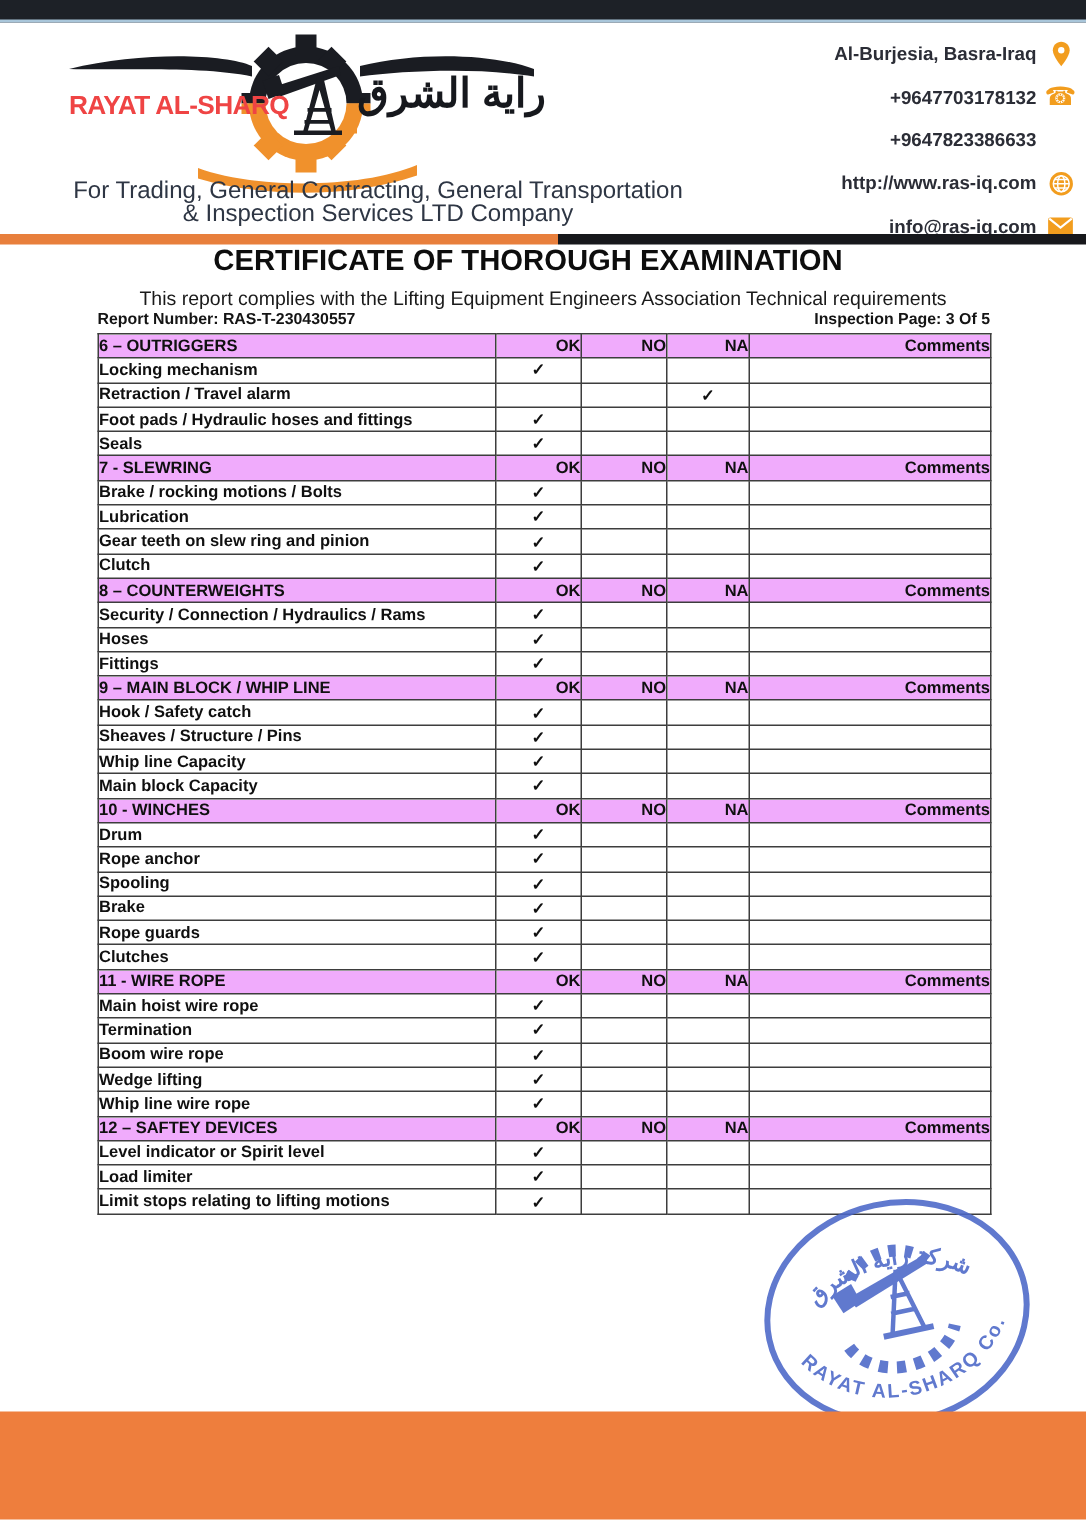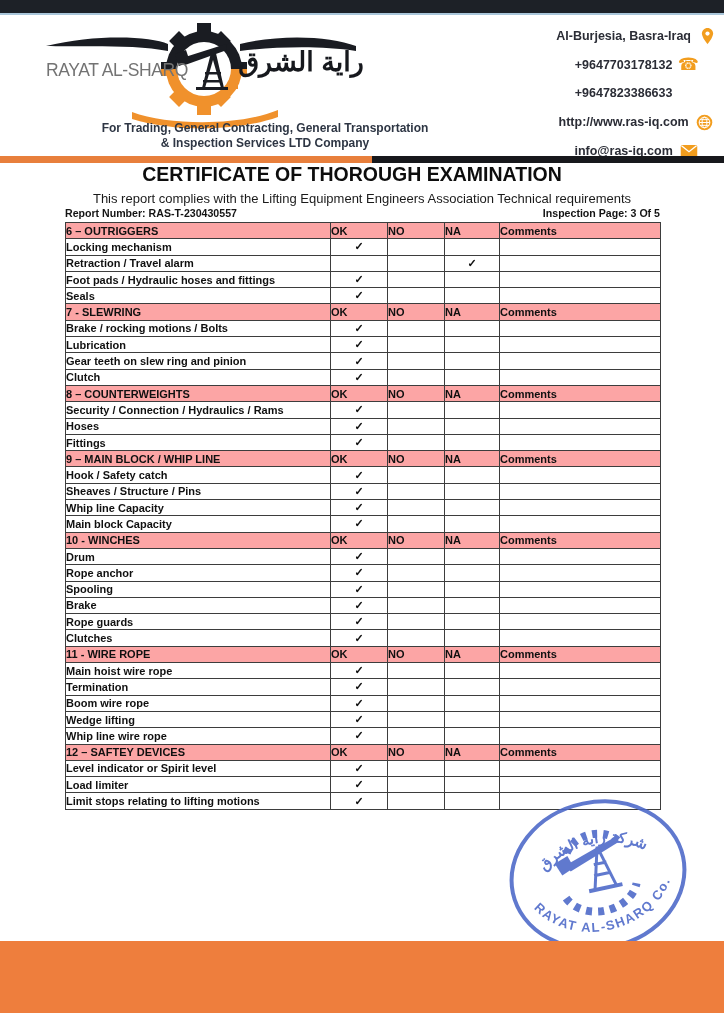--- a/index.html
+++ b/index.html
@@ -7,30 +7,30 @@
   body {
     width:724px; height:1024px; position:relative; overflow:hidden;
     font-family:"Liberation Sans", sans-serif;
   }
   .topbar { position:absolute; left:0; top:0; width:724px; height:15px;
     background:#1d2127; border-bottom:2px solid #a9c6da; }
 
   
   .logo { position:absolute; left:28px; top:18px; width:440px; height:140px; }
   .logo-art { position:absolute; left:12px; top:2px; }
-  .company-en { position:absolute; left:18px; top:42px; font-size:17.5px; font-weight:400;
-    letter-spacing:-0.4px; color:#737373; }
+  .company-en { position:absolute; left:18px; top:42px; font-size:17.5px; font-weight:700;
+    letter-spacing:-0.4px; color:#ef4444; }
   .company-ar { position:absolute; left:208px; top:28px; width:130px; text-align:center;
     font-size:27px; font-weight:700; color:#16181d; direction:rtl; }
-  .tagline { position:absolute; left:17px; top:103px; width:440px; text-align:center;
-    font-size:12px; font-weight:700; color:#2e3644; line-height:14.5px; }
+  .tagline { position:absolute; left:4px; top:103px; width:440px; text-align:center;
+    font-size:16px; font-weight:400; color:#2e3644; line-height:14.5px; }
 
   
   .contacts { position:absolute; right:8px; top:22px; }
-  .contact-row { display:flex; align-items:center; justify-content:center; height:28.6px; }
+  .contact-row { display:flex; align-items:center; justify-content:flex-end; height:28.6px; }
   .contact-label { font-size:12.5px; font-weight:700; color:#2b2d36; }
   .contact-icon { width:18px; height:18px; margin-left:7px; display:inline-flex;
     align-items:center; justify-content:center; }
 
   .divider { position:absolute; top:156px; left:0; width:724px; height:7px; }
   .d-orange { position:absolute; left:0; top:0; width:372px; height:7px; background:#e87f3c; }
   .d-black  { position:absolute; left:372px; top:0; right:0; height:7px; background:#17181c; }
 
   .title { position:absolute; top:163px; left:0; width:704px; text-align:center;
     font-size:19.5px; font-weight:700; color:#0d0d0d; }
@@ -38,23 +38,23 @@
     font-size:13px; color:#1a1a1a; }
   .report-line { position:absolute; top:207px; left:65px; width:595px;
     display:flex; justify-content:space-between; font-size:10.6px; font-weight:700; color:#141414; }
 
   
   table.exam { position:absolute; top:222px; left:65px; width:595px;
     border-collapse:collapse; table-layout:fixed; }
   table.exam td { border:1px solid #3d3d3d; height:16.3px; font-size:11px; font-weight:700;
     color:#101010; padding:0; overflow:hidden; white-space:nowrap; vertical-align:middle; }
   td.item { padding-left:5px; text-align:left; }
-  td.c { text-align:left; }
+  td.c { text-align:right; }
   td.check { text-align:center; font-size:12px; font-weight:400; color:#222; }
-  tr.sec td { background:#fca5a5; }
+  tr.sec td { background:#f0abfc; }
 
   
   .stamp { position:absolute; left:506px; top:797px; width:184px; height:156px;
     transform:rotate(-12deg); opacity:0.88; pointer-events:none; }
 
   
   .f-band { position:absolute; left:0; top:941px; width:724px; height:72px; background:#ee7e3d; }
 </style>
 </head>
 <body>

